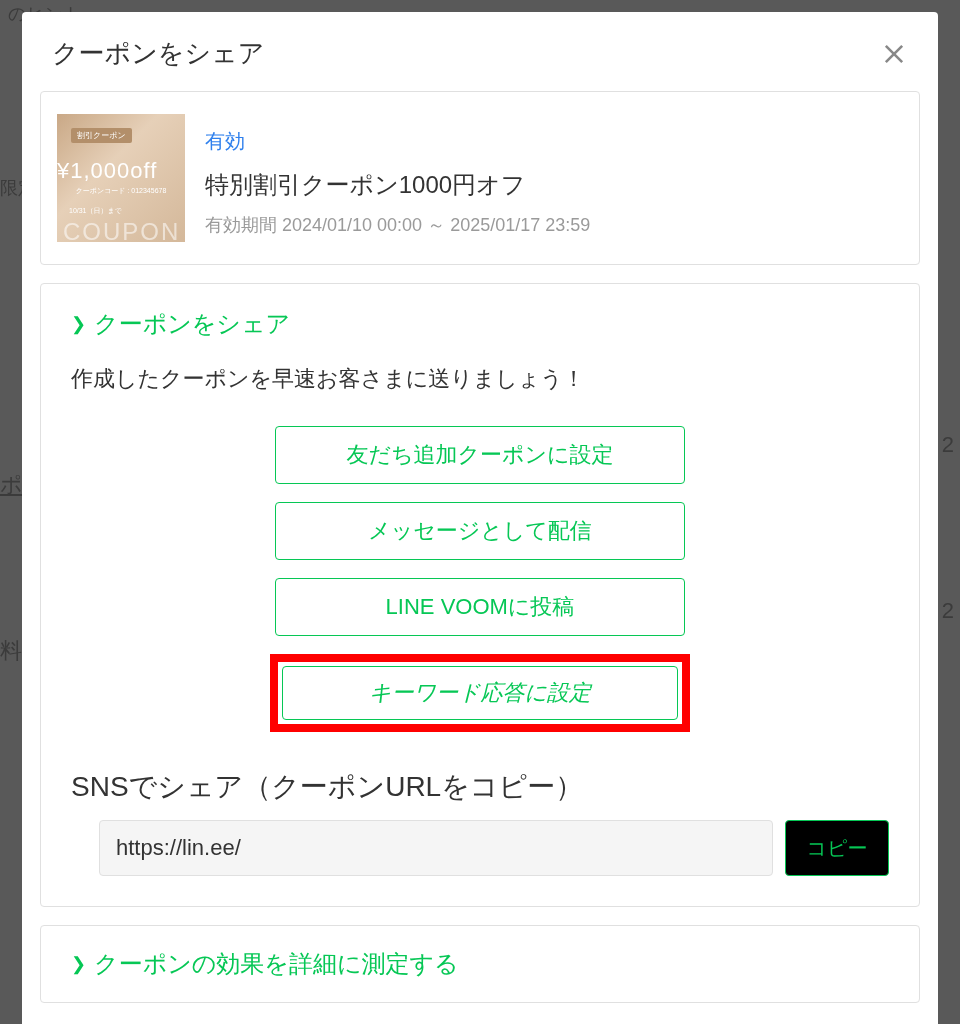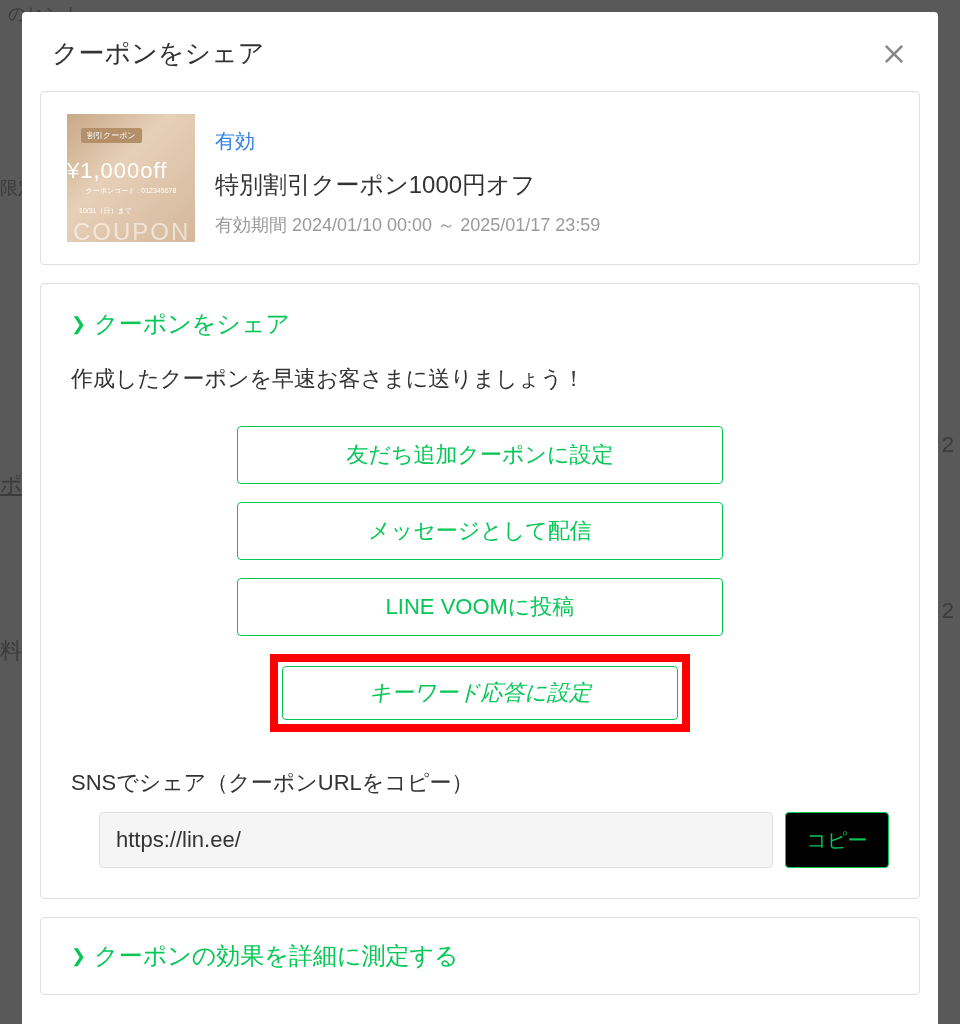--- a/index.html
+++ b/index.html
@@ -52,21 +52,21 @@
       flex: 1;
     }
     .card {
       border: 1px solid #e0e0e0;
       border-radius: 4px;
       background: #fff;
       margin-bottom: 18px;
     }
     .coupon-preview {
       display: flex;
-      padding: 22px 26px;
+      padding: 22px 16px;
       gap: 20px;
       align-items: flex-start;
     }
     .coupon-thumb {
       width: 128px;
       height: 128px;
       background: linear-gradient(135deg, #c9a886 0%, #e6d0b8 40%, #d4b89a 100%);
       position: relative;
       flex-shrink: 0;
       overflow: hidden;
@@ -149,40 +149,40 @@
       margin-bottom: 32px;
     }
     .btn-stack {
       display: flex;
       flex-direction: column;
       align-items: center;
       gap: 18px;
       margin-bottom: 36px;
     }
     .share-btn {
-      width: 486px;
+      width: 410px;
       height: 58px;
       border: 1px solid #06c755;
       background: #fff;
       color: #06c755;
       font-size: 22px;
       border-radius: 4px;
       cursor: pointer;
       display: flex;
       align-items: center;
       justify-content: center;
     }
     .highlight-wrap {
       border: 8px solid #ff0000;
       padding: 4px;
       display: inline-block;
     }
     .highlight-wrap .share-btn { width: 396px; height: 54px; font-style: italic; }
     .sns-label {
-      font-size: 22px;
+      font-size: 28px;
       color: #333;
       margin-bottom: 14px;
     }
     .url-row {
       display: flex;
       gap: 12px;
       align-items: stretch;
       padding-left: 28px;
     }
     .url-input {

